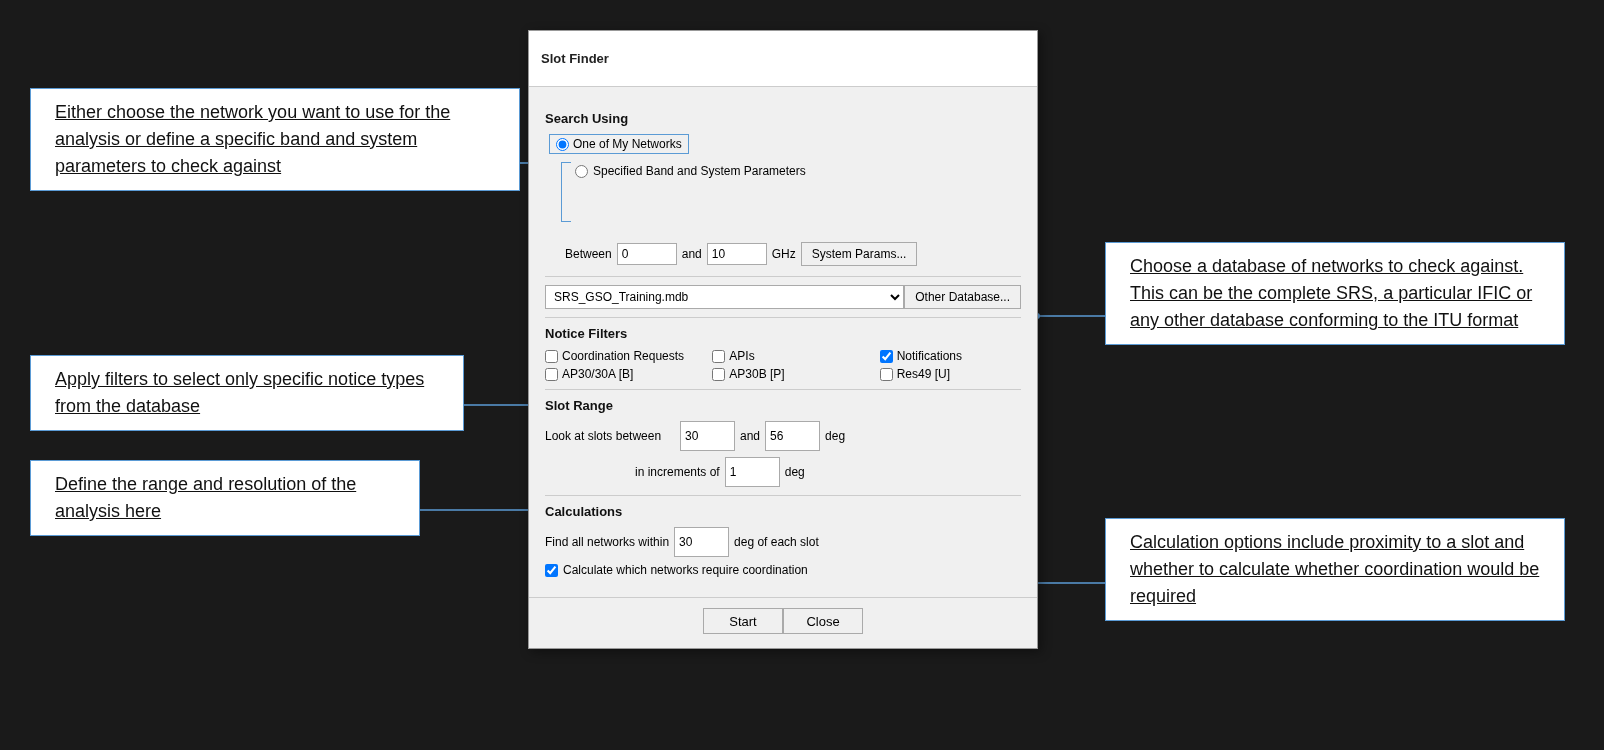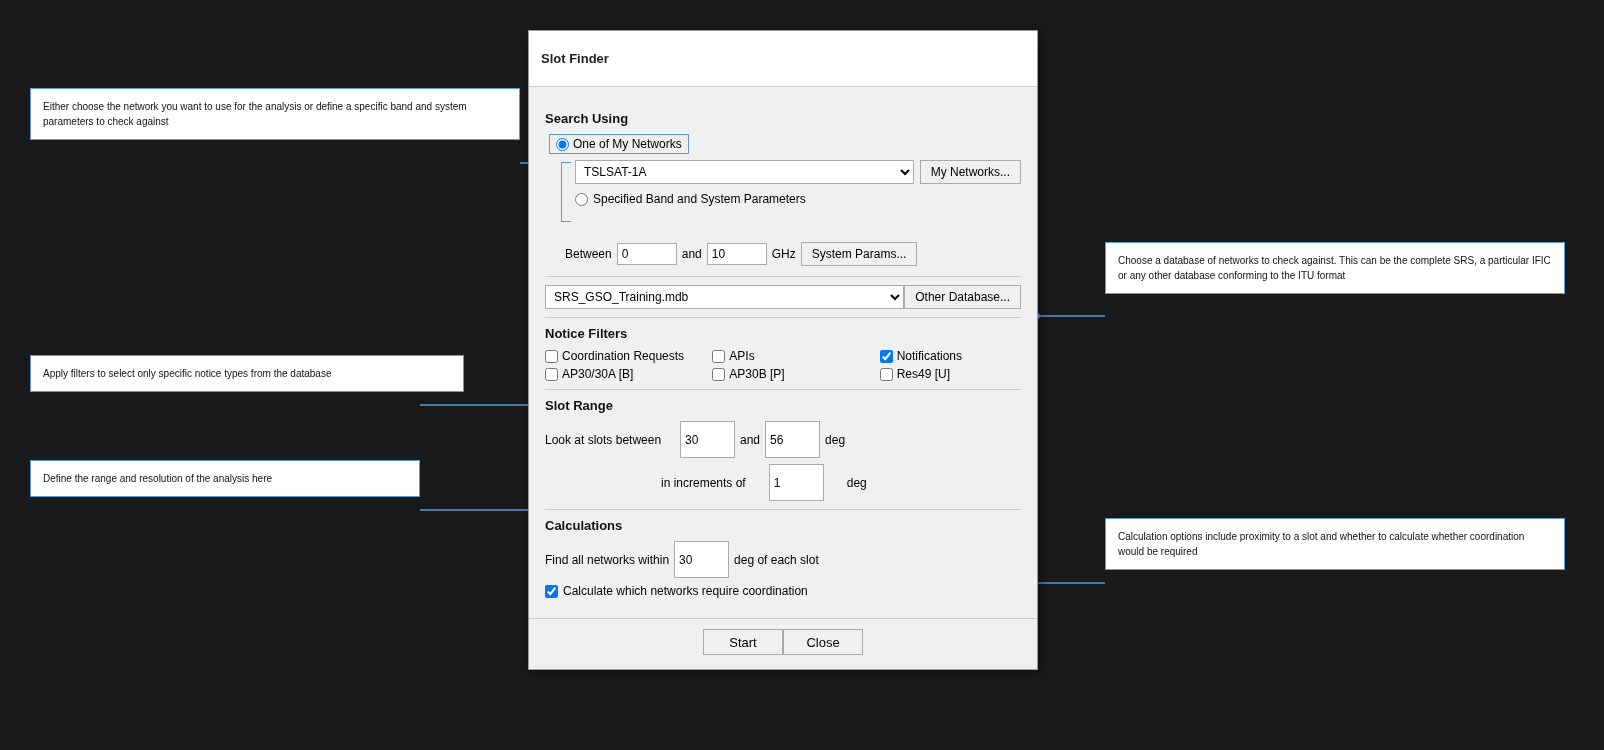--- a/index.html
+++ b/index.html
@@ -141,28 +141,28 @@
     .slot-range-row {
       display: flex;
       align-items: center;
       gap: 5px;
       margin-bottom: 6px;
       font-size: 12px;
     }
     .slot-range-row2 {
       display: flex;
       align-items: center;
-      gap: 23px;
+      gap: 5px;
       margin-bottom: 4px;
       font-size: 12px;
-      margin-left: 116px;
+      margin-left: 90px;
     }
     .input-med {
       width: 55px;
-      height: 37px;
+      height: 30px;
       border: 1px solid #aaa;
       background: white;
       font-size: 12px;
       padding: 0 4px;
     }
 
     
     .calc-row {
       display: flex;
       align-items: center;
@@ -192,24 +192,25 @@
       background: #f0f0f0;
       font-size: 13px;
       cursor: pointer;
     }
 
     
     .callout {
       position: absolute;
       background: white;
       border: 1.5px solid #5b9bd5;
-      padding: 10px 12px;
-      font-size: 10px;
+      padding: 10px 24px;
+      font-size: 18px;
       color: #111;
       line-height: 1.5;
+      text-decoration: underline;
     }
     .callout-left1 {
       left: 30px;
       top: 88px;
       width: 490px;
     }
     .callout-left2 {
       left: 30px;
       top: 355px;
       width: 434px;
@@ -294,26 +295,20 @@
       <div style="margin-bottom:6px; margin-left:4px;text-decoration:underline;">
         <span style="display:inline-flex;align-items:center;gap:4px;border:1.5px solid #5b9bd5;padding:2px 6px;">
           <input type="radio" name="search_type" checked="" style="">
           <label class="inline-label">One of My Networks</label>
         </span>
       </div>
 
       <div style="display:flex;align-items:flex-start;margin-left:16px;margin-bottom:8px;">
         <div style="width:10px;border-left:1.5px solid #5b9bd5;border-top:1.5px solid #5b9bd5;border-bottom:1.5px solid #5b9bd5;height:60px;margin-right:4px;margin-top:2px;flex-shrink:0;"></div>
         <div style="flex:1;">
-          <div class="network-row" style="margin-left:0;">
-            <select class="network-select">
-              <option>TSLSAT-1A</option>
-            </select>
-            <button class="btn-small">My Networks...</button>
-          </div>
 
           <div class="radio-option" style="margin-left:0;margin-top:4px;">
             <input type="radio" name="search_type" style="">
             <label class="inline-label">Specified Band and System Parameters</label>
           </div>
         </div>
       </div>
 
       <div class="specified-band-row">
         <span class="inline-label">Between</span>

